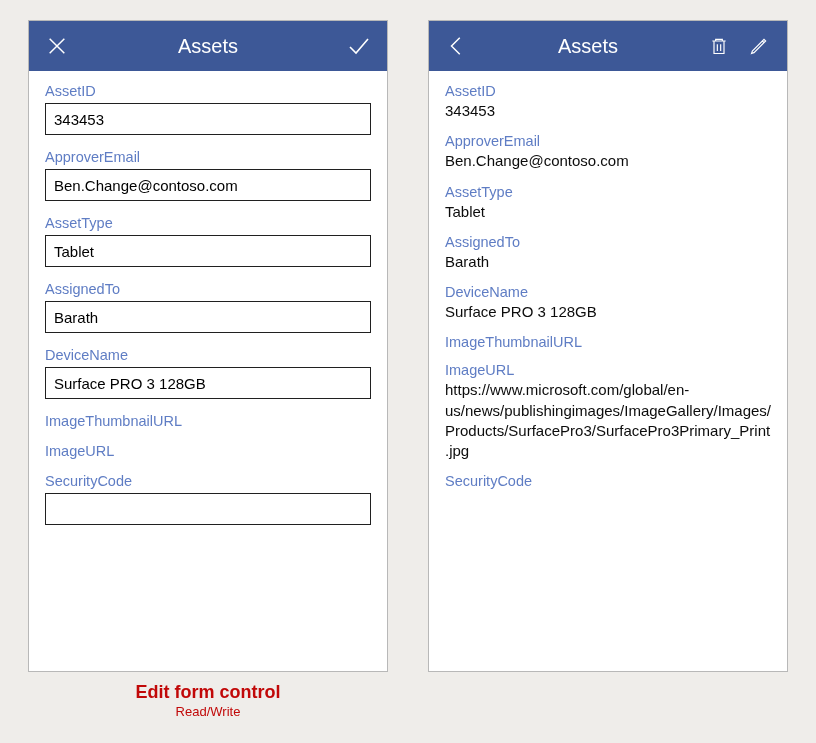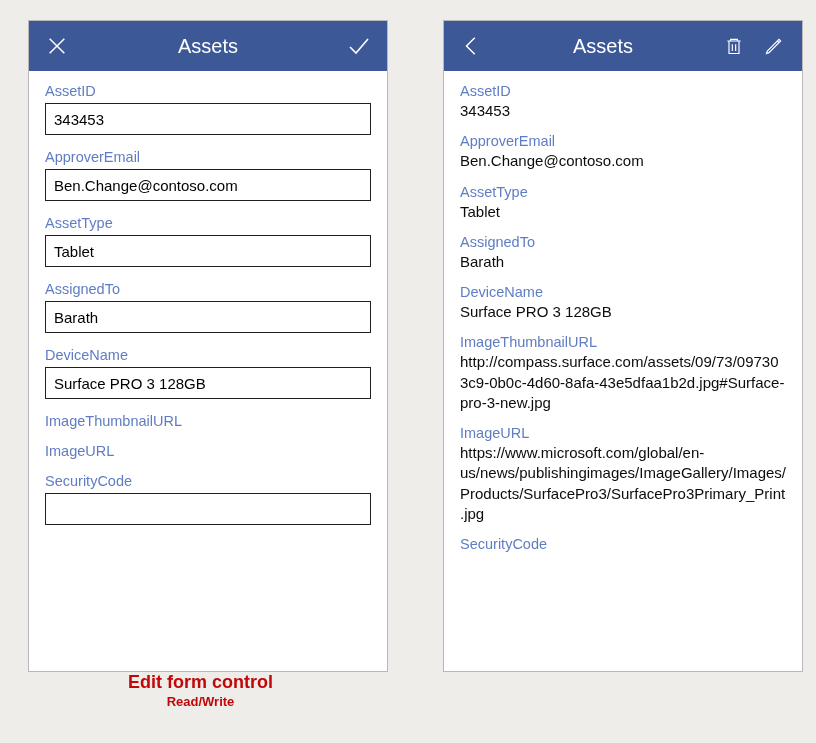--- a/index.html
+++ b/index.html
@@ -21,21 +21,20 @@
       flex: 0 0 360px;
     }
     .phone {
       width: 360px;
       height: 652px;
       background: #ffffff;
       border: 1px solid #b8b8b8;
       display: flex;
       flex-direction: column;
       overflow: hidden;
-      margin-left: 15px;
     }
     .titlebar {
       height: 50px;
       background: #3d5897;
       color: #ffffff;
       display: flex;
       align-items: center;
       padding: 0 14px;
       flex-shrink: 0;
     }
@@ -81,31 +80,31 @@
       font-size: 15px;
       color: #0c0c0c;
       line-height: 1.35;
       overflow-wrap: break-word;
     }
     
     .display .field { margin-bottom: 12px; }
     .display .field .label { margin-bottom: 2px; }
     .caption {
       text-align: center;
-      margin-top: 0;
+      margin-top: 10px;
     }
     .caption .c1 {
       color: #c10808;
       font-weight: 700;
       font-size: 18px;
       line-height: 1.2;
     }
     .caption .c2 {
       color: #c10808;
-      font-weight: 700;
+      font-weight: 400;
       font-size: 13px;
       line-height: 1.3;
     }
   </style>
 </head>
 <body>
 
 <div class="panel-wrap">
   <div class="phone">
     <div class="titlebar">
@@ -196,21 +195,20 @@
       <div class="field">
         <div class="label">AssignedTo</div>
         <div class="value">Barath</div>
       </div>
       <div class="field">
         <div class="label">DeviceName</div>
         <div class="value">Surface PRO 3 128GB</div>
       </div>
       <div class="field">
         <div class="label">ImageThumbnailURL</div>
-        <div class="value">http://compass.surface.com/assets/09/73/097303c9-0b0c-4d60-8afa-43e5dfaa1b2d.jpg#Surface-pro-3-new.jpg</div>
       </div>
       <div class="field">
         <div class="label">ImageURL</div>
         <div class="value">https://www.microsoft.com/global/en-us/news/publishingimages/ImageGallery/Images/Products/SurfacePro3/SurfacePro3Primary_Print.jpg</div>
       </div>
       <div class="field">
         <div class="label">SecurityCode</div>
       </div>
     </div>
   </div>

